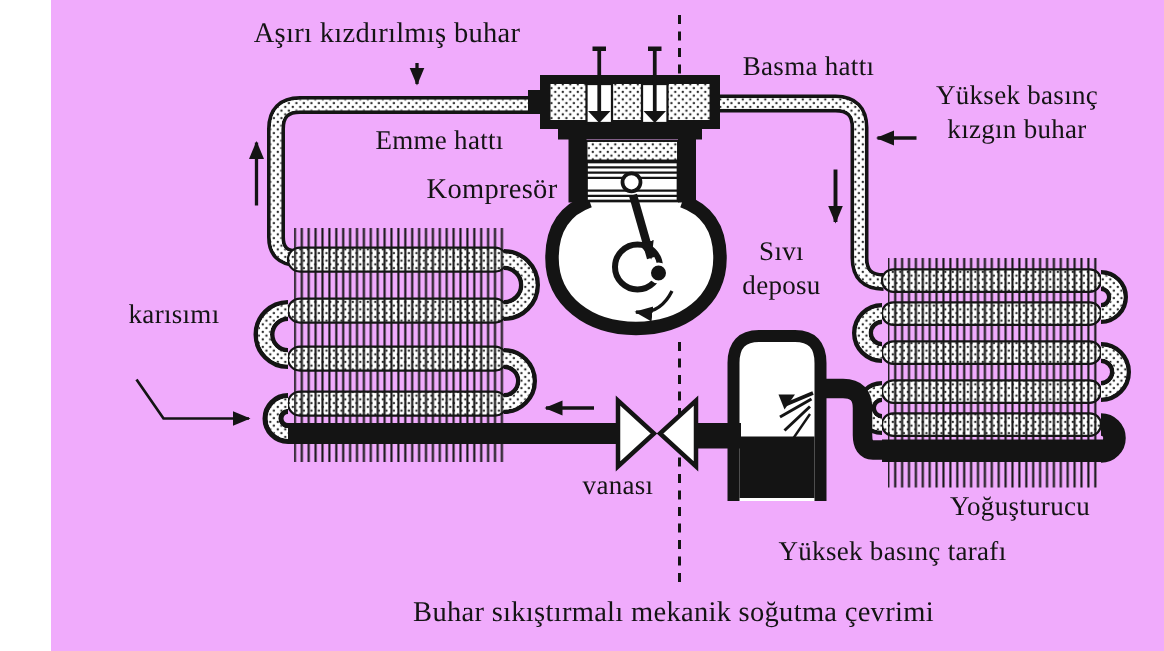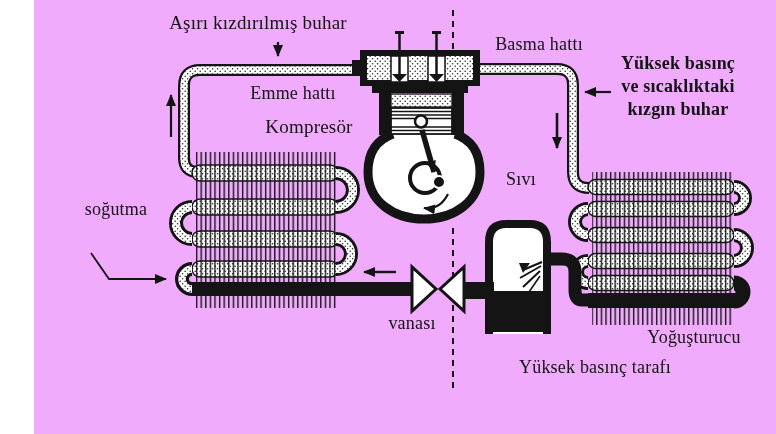--- a/index.html
+++ b/index.html
@@ -181,42 +181,43 @@
     <line x1="523" y1="113" x2="523" y2="148" stroke-width="2.6" marker-end="url(#arr)"></line>
     <line x1="362" y1="272" x2="330" y2="272" stroke-width="2.4" marker-end="url(#arr)"></line>
     <polyline points="57,253 75,279 132,279" stroke-width="1.8" marker-end="url(#arr)"></polyline>
   </g>
 </svg>
 
 <div class="lbl big" style="left:126px;top:12px;width:196px;">Aşırı kızdırılmış buhar</div>
 
 <div class="lbl" style="left:450px;top:34px;width:110px;">Basma hattı</div>
 
-<div class="lbl" style="left:574px;top:52px;width:140px;line-height:1.28;font-weight:bold;">
+<div class="lbl" style="left:574px;top:52px;width:140px;line-height:1.28;">
   <span>Yüksek basınç</span>
-  <span>ve sıcaklıktaki</span>
   <span>kızgın buhar</span>
 </div>
 
 <div class="lbl" style="left:196px;top:83px;width:126px;">Emme hattı</div>
 
-<div class="lbl big" style="left:208px;top:116px;width:134px;">Kompresör</div>
-
-<div class="lbl" style="left:452px;top:168px;width:70px;line-height:1.25;">
+<div class="lbl big" style="left:227px;top:116px;width:134px;">Kompresör</div>
+
+<div class="lbl" style="left:452px;top:156px;width:70px;line-height:1.25;">
   <span>Sıvı</span>
+  <span>deposu</span>
 </div>
 
 <div class="lbl" style="left:26px;top:198px;width:112px;line-height:1.28;">
-  <span>soğutma</span>
+  <span>karısımı</span>
 </div>
 
 
 <div class="lbl" style="left:336px;top:312px;width:84px;line-height:1.25;">
   <span>vanası</span>
 </div>
 
 
 <div class="lbl" style="left:452px;top:357px;width:218px;">Yüksek basınç tarafı</div>
 
-<div class="lbl" style="left:600px;top:327px;width:120px;">Yoğuşturucu</div>
-
+<div class="lbl" style="left:586px;top:327px;width:120px;">Yoğuşturucu</div>
+
+<div class="lbl big" style="left:203px;top:398px;width:424px;">Buhar sıkıştırmalı mekanik soğutma çevrimi</div>
 
 </div>
 
 </body></html>

